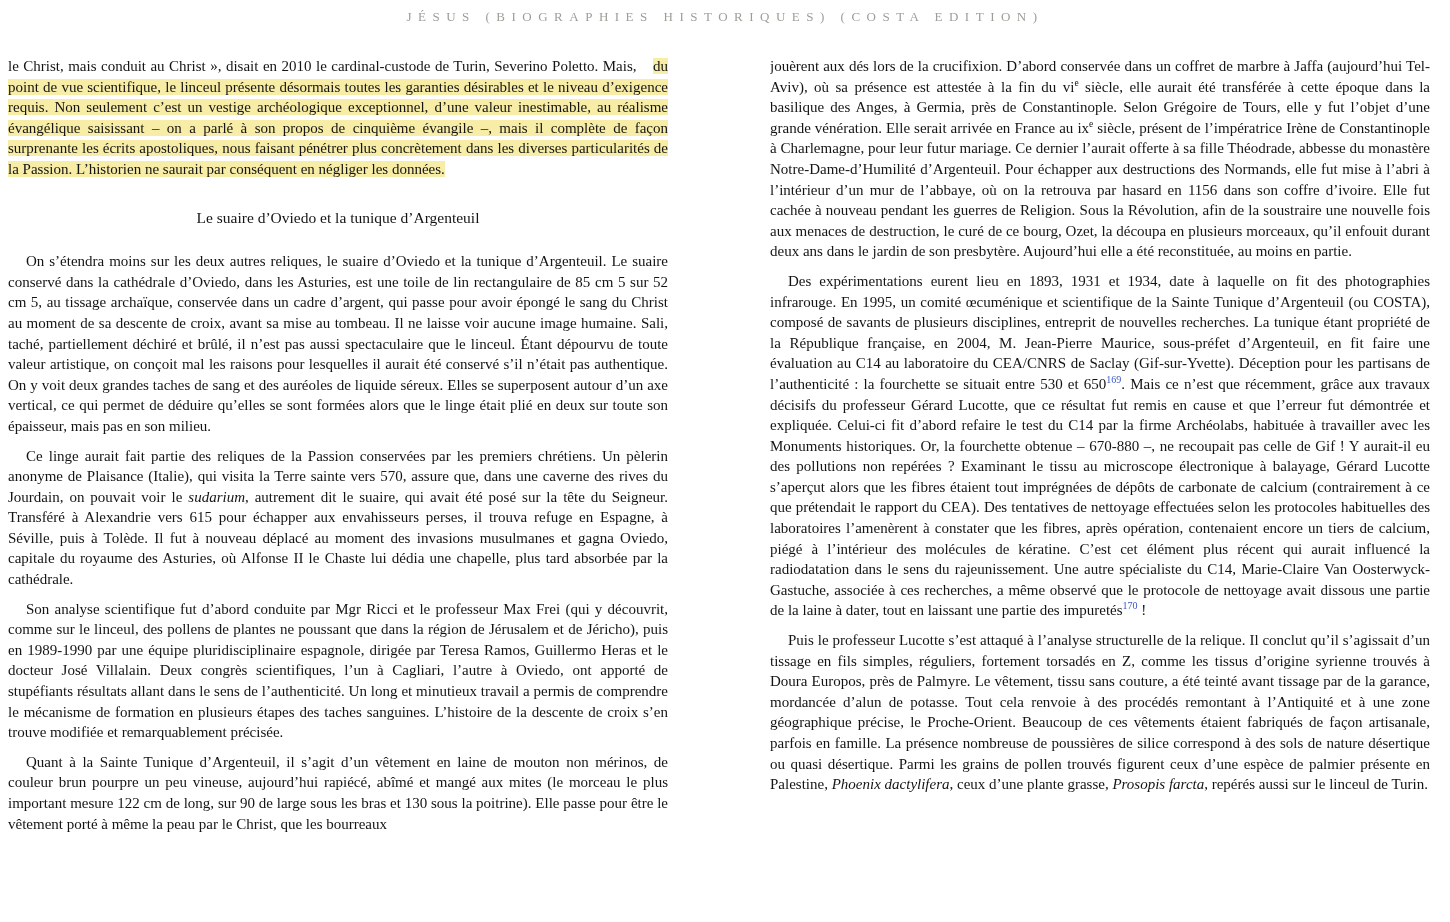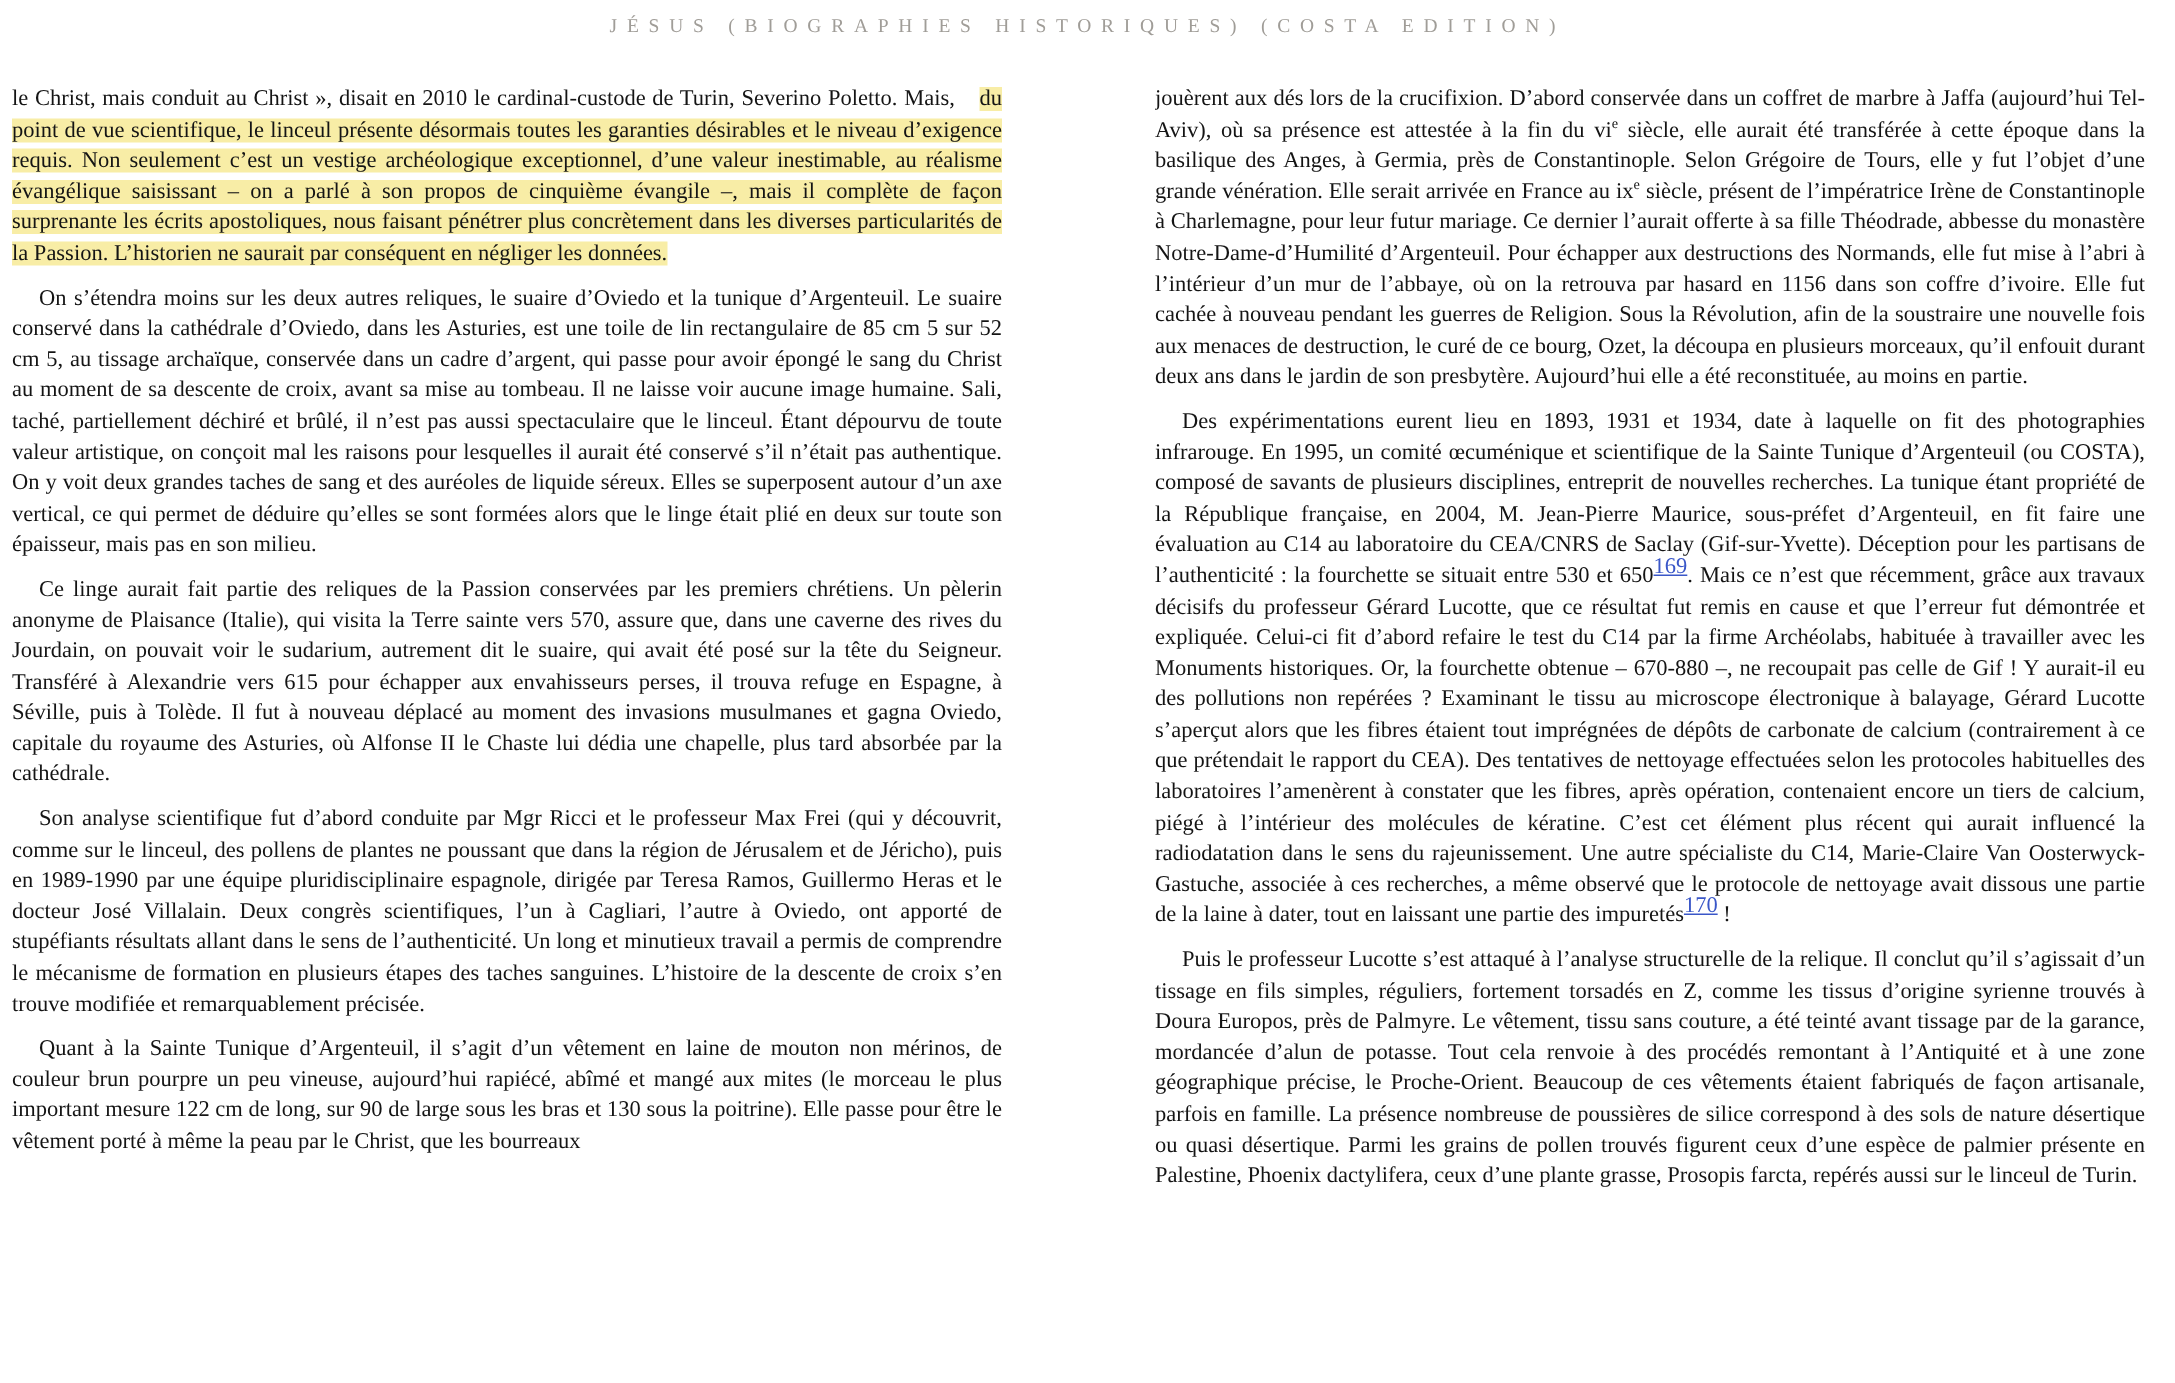--- a/index.html
+++ b/index.html
@@ -45,45 +45,45 @@
   }
   p.para.indent{text-indent:18px;}
   h2.section-heading{
     font-size:15.5px;
     font-weight:normal;
     text-align:center;
     margin:28px 0 23px 0;
     line-height:20.6px;
   }
   .run-hl{background:var(--hl);margin-left:12px;}
-  .run-i{}
+  .run-i{font-style:italic;}
   .run-sup{
     font-size:9.5px;
     vertical-align:super;
     line-height:0;
   }
   .run-suplink{
-    font-size:15px;
+    font-size:10px;
     vertical-align:super;
     line-height:0;
     color:var(--fn);
-    text-decoration:underline;
     cursor:pointer;
   }
 </style>
 </head>
 <body>
 
 <header class="book-header">JÉSUS (BIOGRAPHIES HISTORIQUES) (COSTA EDITION)</header>
 
 <main class="columns">
 
   <section class="column">
     <p class="para"><span>le Christ, mais conduit au Christ », disait en 2010 le cardinal-custode de Turin, Severino Poletto. Mais, </span><span class="run-hl">du point de vue scientifique, le linceul présente désormais toutes les garanties désirables et le niveau d’exigence requis. Non seulement c’est un vestige archéologique exceptionnel, d’une valeur inestimable, au réalisme évangélique saisissant – on a parlé à son propos de cinquième évangile –, mais il complète de façon surprenante les écrits apostoliques, nous faisant pénétrer plus concrètement dans les diverses particularités de la Passion. L’historien ne saurait par conséquent en négliger les données.</span></p>
 
+    <h2 class="section-heading">Le suaire d’Oviedo et la tunique d’Argenteuil</h2>
 
     <p class="para indent"><span>On s’étendra moins sur les deux autres reliques, le suaire d’Oviedo et la tunique d’Argenteuil. Le suaire conservé dans la cathédrale d’Oviedo, dans les Asturies, est une toile de lin rectangulaire de 85 cm 5 sur 52 cm 5, au tissage archaïque, conservée dans un cadre d’argent, qui passe pour avoir épongé le sang du Christ au moment de sa descente de croix, avant sa mise au tombeau. Il ne laisse voir aucune image humaine. Sali, taché, partiellement déchiré et brûlé, il n’est pas aussi spectaculaire que le linceul. Étant dépourvu de toute valeur artistique, on conçoit mal les raisons pour lesquelles il aurait été conservé s’il n’était pas authentique. On y voit deux grandes taches de sang et des auréoles de liquide séreux. Elles se superposent autour d’un axe vertical, ce qui permet de déduire qu’elles se sont formées alors que le linge était plié en deux sur toute son épaisseur, mais pas en son milieu.</span></p>
 
     <p class="para indent"><span>Ce linge aurait fait partie des reliques de la Passion conservées par les premiers chrétiens. Un pèlerin anonyme de Plaisance (Italie), qui visita la Terre sainte vers 570, assure que, dans une caverne des rives du Jourdain, on pouvait voir le </span><span class="run-i">sudarium</span><span>, autrement dit le suaire, qui avait été posé sur la tête du Seigneur. Transféré à Alexandrie vers 615 pour échapper aux envahisseurs perses, il trouva refuge en Espagne, à Séville, puis à Tolède. Il fut à nouveau déplacé au moment des invasions musulmanes et gagna Oviedo, capitale du royaume des Asturies, où Alfonse II le Chaste lui dédia une chapelle, plus tard absorbée par la cathédrale.</span></p>
 
     <p class="para indent"><span>Son analyse scientifique fut d’abord conduite par Mgr Ricci et le professeur Max Frei (qui y découvrit, comme sur le linceul, des pollens de plantes ne poussant que dans la région de Jérusalem et de Jéricho), puis en 1989-1990 par une équipe pluridisciplinaire espagnole, dirigée par Teresa Ramos, Guillermo Heras et le docteur José Villalain. Deux congrès scientifiques, l’un à Cagliari, l’autre à Oviedo, ont apporté de stupéfiants résultats allant dans le sens de l’authenticité. Un long et minutieux travail a permis de comprendre le mécanisme de formation en plusieurs étapes des taches sanguines. L’histoire de la descente de croix s’en trouve modifiée et remarquablement précisée.</span></p>
 
     <p class="para indent"><span>Quant à la Sainte Tunique d’Argenteuil, il s’agit d’un vêtement en laine de mouton non mérinos, de couleur brun pourpre un peu vineuse, aujourd’hui rapiécé, abîmé et mangé aux mites (le morceau le plus important mesure 122 cm de long, sur 90 de large sous les bras et 130 sous la poitrine). Elle passe pour être le vêtement porté à même la peau par le Christ, que les bourreaux</span></p>
   </section>
 

